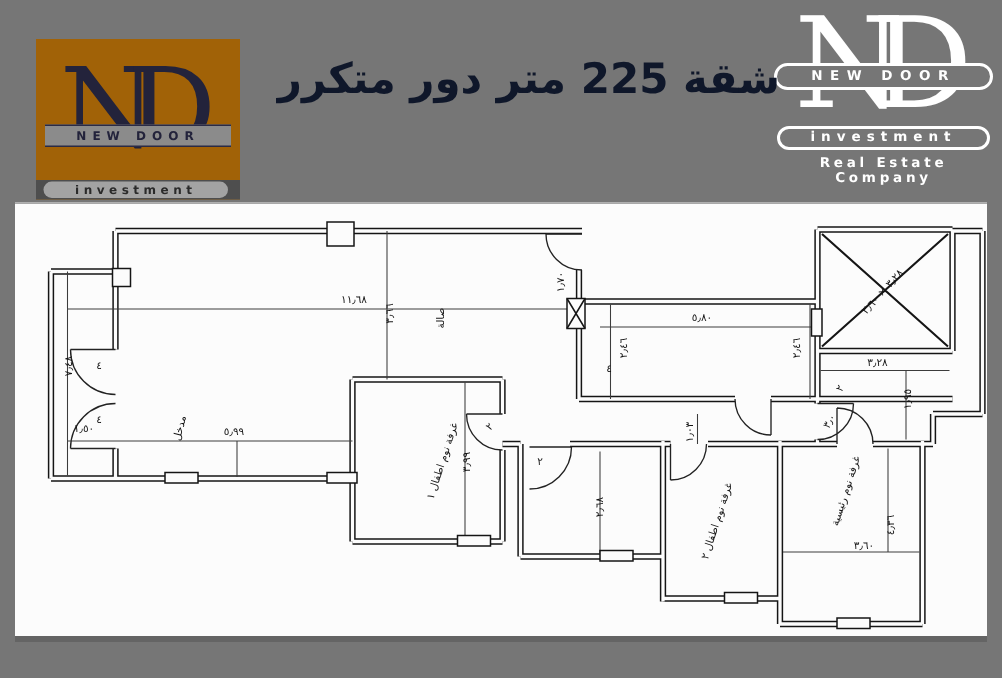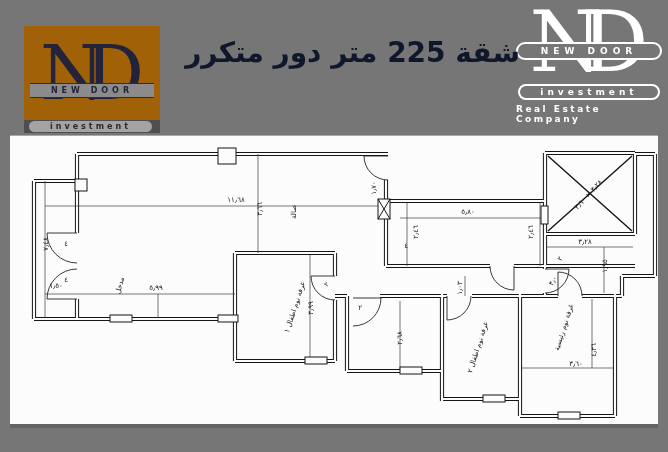--- a/index.html
+++ b/index.html
@@ -55,21 +55,21 @@
     text-align:center;line-height:14px;
   }
   .logoR .pill{
     position:absolute;top:76px;left:2px;right:2px;height:12px;
     background:#767676;border:2px solid #fff;border-radius:9px;
     color:#fff;font-size:9px;font-weight:bold;letter-spacing:4px;
     text-align:center;line-height:12px;
   }
   .logoR .tag{
     position:absolute;top:96px;left:0;right:0;
-    color:#fff;font-size:9px;font-weight:bold;letter-spacing:2.5px;
+    color:#fff;font-size:9px;font-weight:bold;letter-spacing:2.5px;text-align:center;
   }
 </style>
 </head>
 <body>
 
 <div class="title">شقة 225 متر دور متكرر</div>
 
 <div class="logoL">
   <div class="mono"><span class="n">N</span><span class="d">D</span></div>
   <div class="band">NEW DOOR</div>

